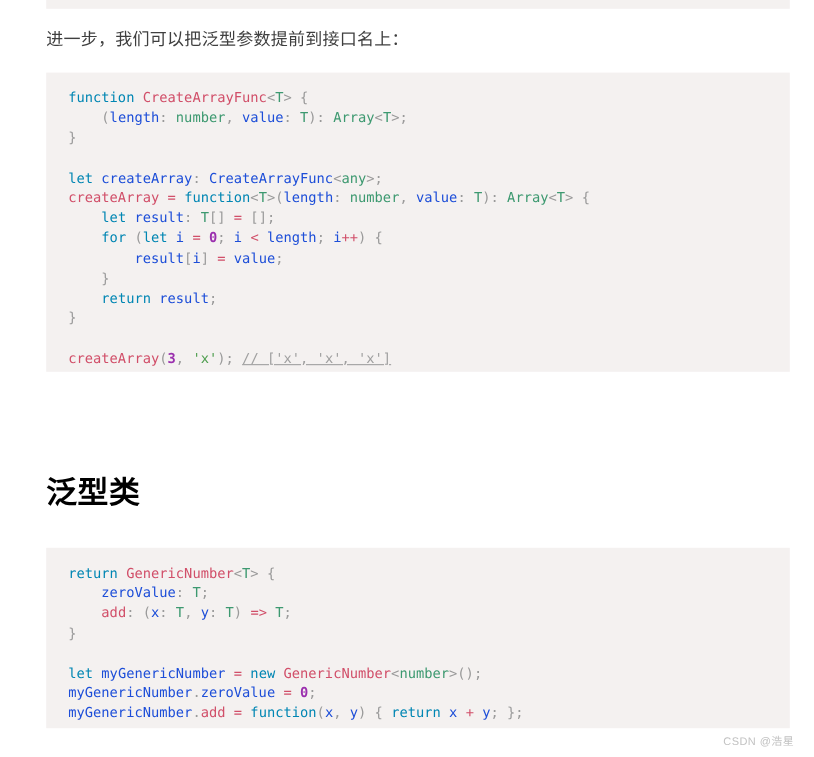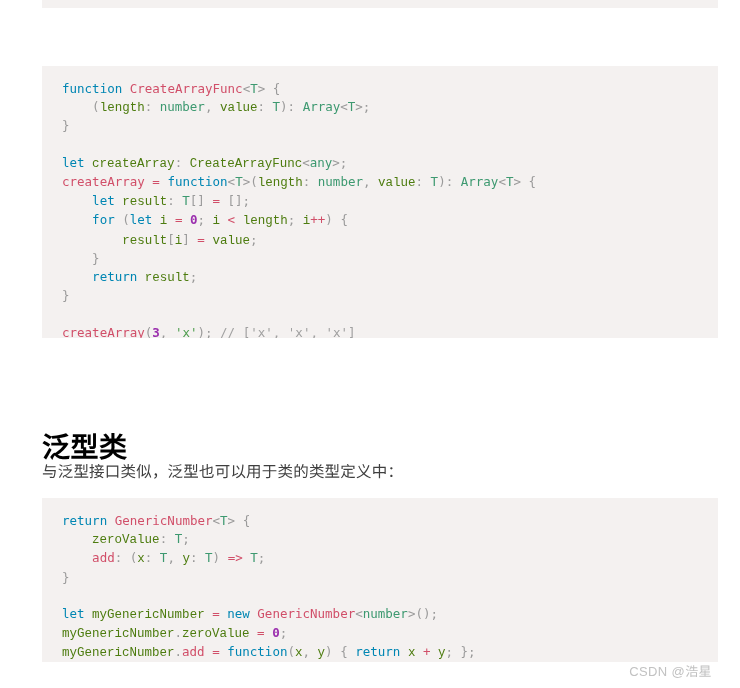--- a/index.html
+++ b/index.html
@@ -84,44 +84,45 @@
     white-space: pre;
     tab-size: 4;
   }
 
   
   .kw   { color: #0086b3; }            
   .typ  { color: #d14f69; }            
   .grn  { color: #3d9970; }            
   .num  { color: #9b2fae; font-weight: bold; }  
   .str  { color: #4f9e4f; }            
-  .cmt  { color: #a0a0a0; }            
+  .cmt  { color: #a0a0a0; text-decoration: underline; }            
   .op   { color: #d14f69; }            
   .pun  { color: #9a9a9a; }            
-  .pln  { color: #4d7c0f; font-family: Liberation Mono, monospace; }            
+  .pln  { color: #1d4ed8; }            
 
   
   .watermark {
     position: absolute;
-    right: 28px;
+    right: 18px;
     bottom: 8px;
-    font-size: 13px;
+    font-size: 10px;
     color: #c2c2c2;
     letter-spacing: 0.4px;
     white-space: nowrap;
     margin-left: 27px;
   }
 </style>
 </head>
 <body>
 
 <div class="page">
 
   <div class="code-block-cut"></div>
 
+  <div class="para para-1">进一步，我们可以把泛型参数提前到接口名上：</div>
 
   <div class="code-block code-block-1">
     <pre class="code"><span class="kw">function</span> <span class="typ">CreateArrayFunc</span><span class="pun">&lt;</span><span class="grn">T</span><span class="pun">&gt; {</span>
     <span class="pun">(</span><span class="pln">length</span><span class="pun">:</span> <span class="grn">number</span><span class="pun">,</span> <span class="pln">value</span><span class="pun">:</span> <span class="grn">T</span><span class="pun">):</span> <span class="grn">Array</span><span class="pun">&lt;</span><span class="grn">T</span><span class="pun">&gt;;</span>
 <span class="pun">}</span>
 
 <span class="kw">let</span> <span class="pln">createArray</span><span class="pun">:</span> <span class="pln">CreateArrayFunc</span><span class="pun">&lt;</span><span class="grn">any</span><span class="pun">&gt;;</span>
 <span class="typ">createArray</span> <span class="op">=</span> <span class="kw">function</span><span class="pun">&lt;</span><span class="grn">T</span><span class="pun">&gt;(</span><span class="pln">length</span><span class="pun">:</span> <span class="grn">number</span><span class="pun">,</span> <span class="pln">value</span><span class="pun">:</span> <span class="grn">T</span><span class="pun">):</span> <span class="grn">Array</span><span class="pun">&lt;</span><span class="grn">T</span><span class="pun">&gt; {</span>
     <span class="kw">let</span> <span class="pln">result</span><span class="pun">:</span> <span class="grn">T</span><span class="pun">[] </span><span class="op">=</span> <span class="pun">[];</span>
     <span class="kw">for</span> <span class="pun">(</span><span class="kw">let</span> <span class="pln">i</span> <span class="op">=</span> <span class="num">0</span><span class="pun">;</span> <span class="pln">i</span> <span class="op">&lt;</span> <span class="pln">length</span><span class="pun">;</span> <span class="pln">i</span><span class="op">++</span><span class="pun">) {</span>
@@ -129,21 +130,20 @@
     <span class="pun">}</span>
     <span class="kw">return</span> <span class="pln">result</span><span class="pun">;</span>
 <span class="pun">}</span>
 
 <span class="typ">createArray</span><span class="pun">(</span><span class="num">3</span><span class="pun">,</span> <span class="str">'x'</span><span class="pun">);</span> <span class="cmt">// ['x', 'x', 'x']</span></pre>
   </div>
 
 
   <h2 class="heading">泛型类</h2>
 
-  <div class="para para-3">与泛型接口类似，泛型也可以用于类的类型定义中：</div>
 
   <div class="code-block code-block-2">
     <pre class="code"><span class="kw">return</span> <span class="typ">GenericNumber</span><span class="pun">&lt;</span><span class="grn">T</span><span class="pun">&gt; {</span>
     <span class="pln">zeroValue</span><span class="pun">:</span> <span class="grn">T</span><span class="pun">;</span>
     <span class="typ">add</span><span class="pun">:</span> <span class="pun">(</span><span class="pln">x</span><span class="pun">:</span> <span class="grn">T</span><span class="pun">,</span> <span class="pln">y</span><span class="pun">:</span> <span class="grn">T</span><span class="pun">)</span> <span class="op">=&gt;</span> <span class="grn">T</span><span class="pun">;</span>
 <span class="pun">}</span>
 
 <span class="kw">let</span> <span class="pln">myGenericNumber</span> <span class="op">=</span> <span class="kw">new</span> <span class="typ">GenericNumber</span><span class="pun">&lt;</span><span class="grn">number</span><span class="pun">&gt;();</span>
 <span class="pln">myGenericNumber</span><span class="pun">.</span><span class="pln">zeroValue</span> <span class="op">=</span> <span class="num">0</span><span class="pun">;</span>
 <span class="pln">myGenericNumber</span><span class="pun">.</span><span class="typ">add</span> <span class="op">=</span> <span class="kw">function</span><span class="pun">(</span><span class="pln">x</span><span class="pun">,</span> <span class="pln">y</span><span class="pun">) {</span> <span class="kw">return</span> <span class="pln">x</span> <span class="op">+</span> <span class="pln">y</span><span class="pun">; };</span></pre>

